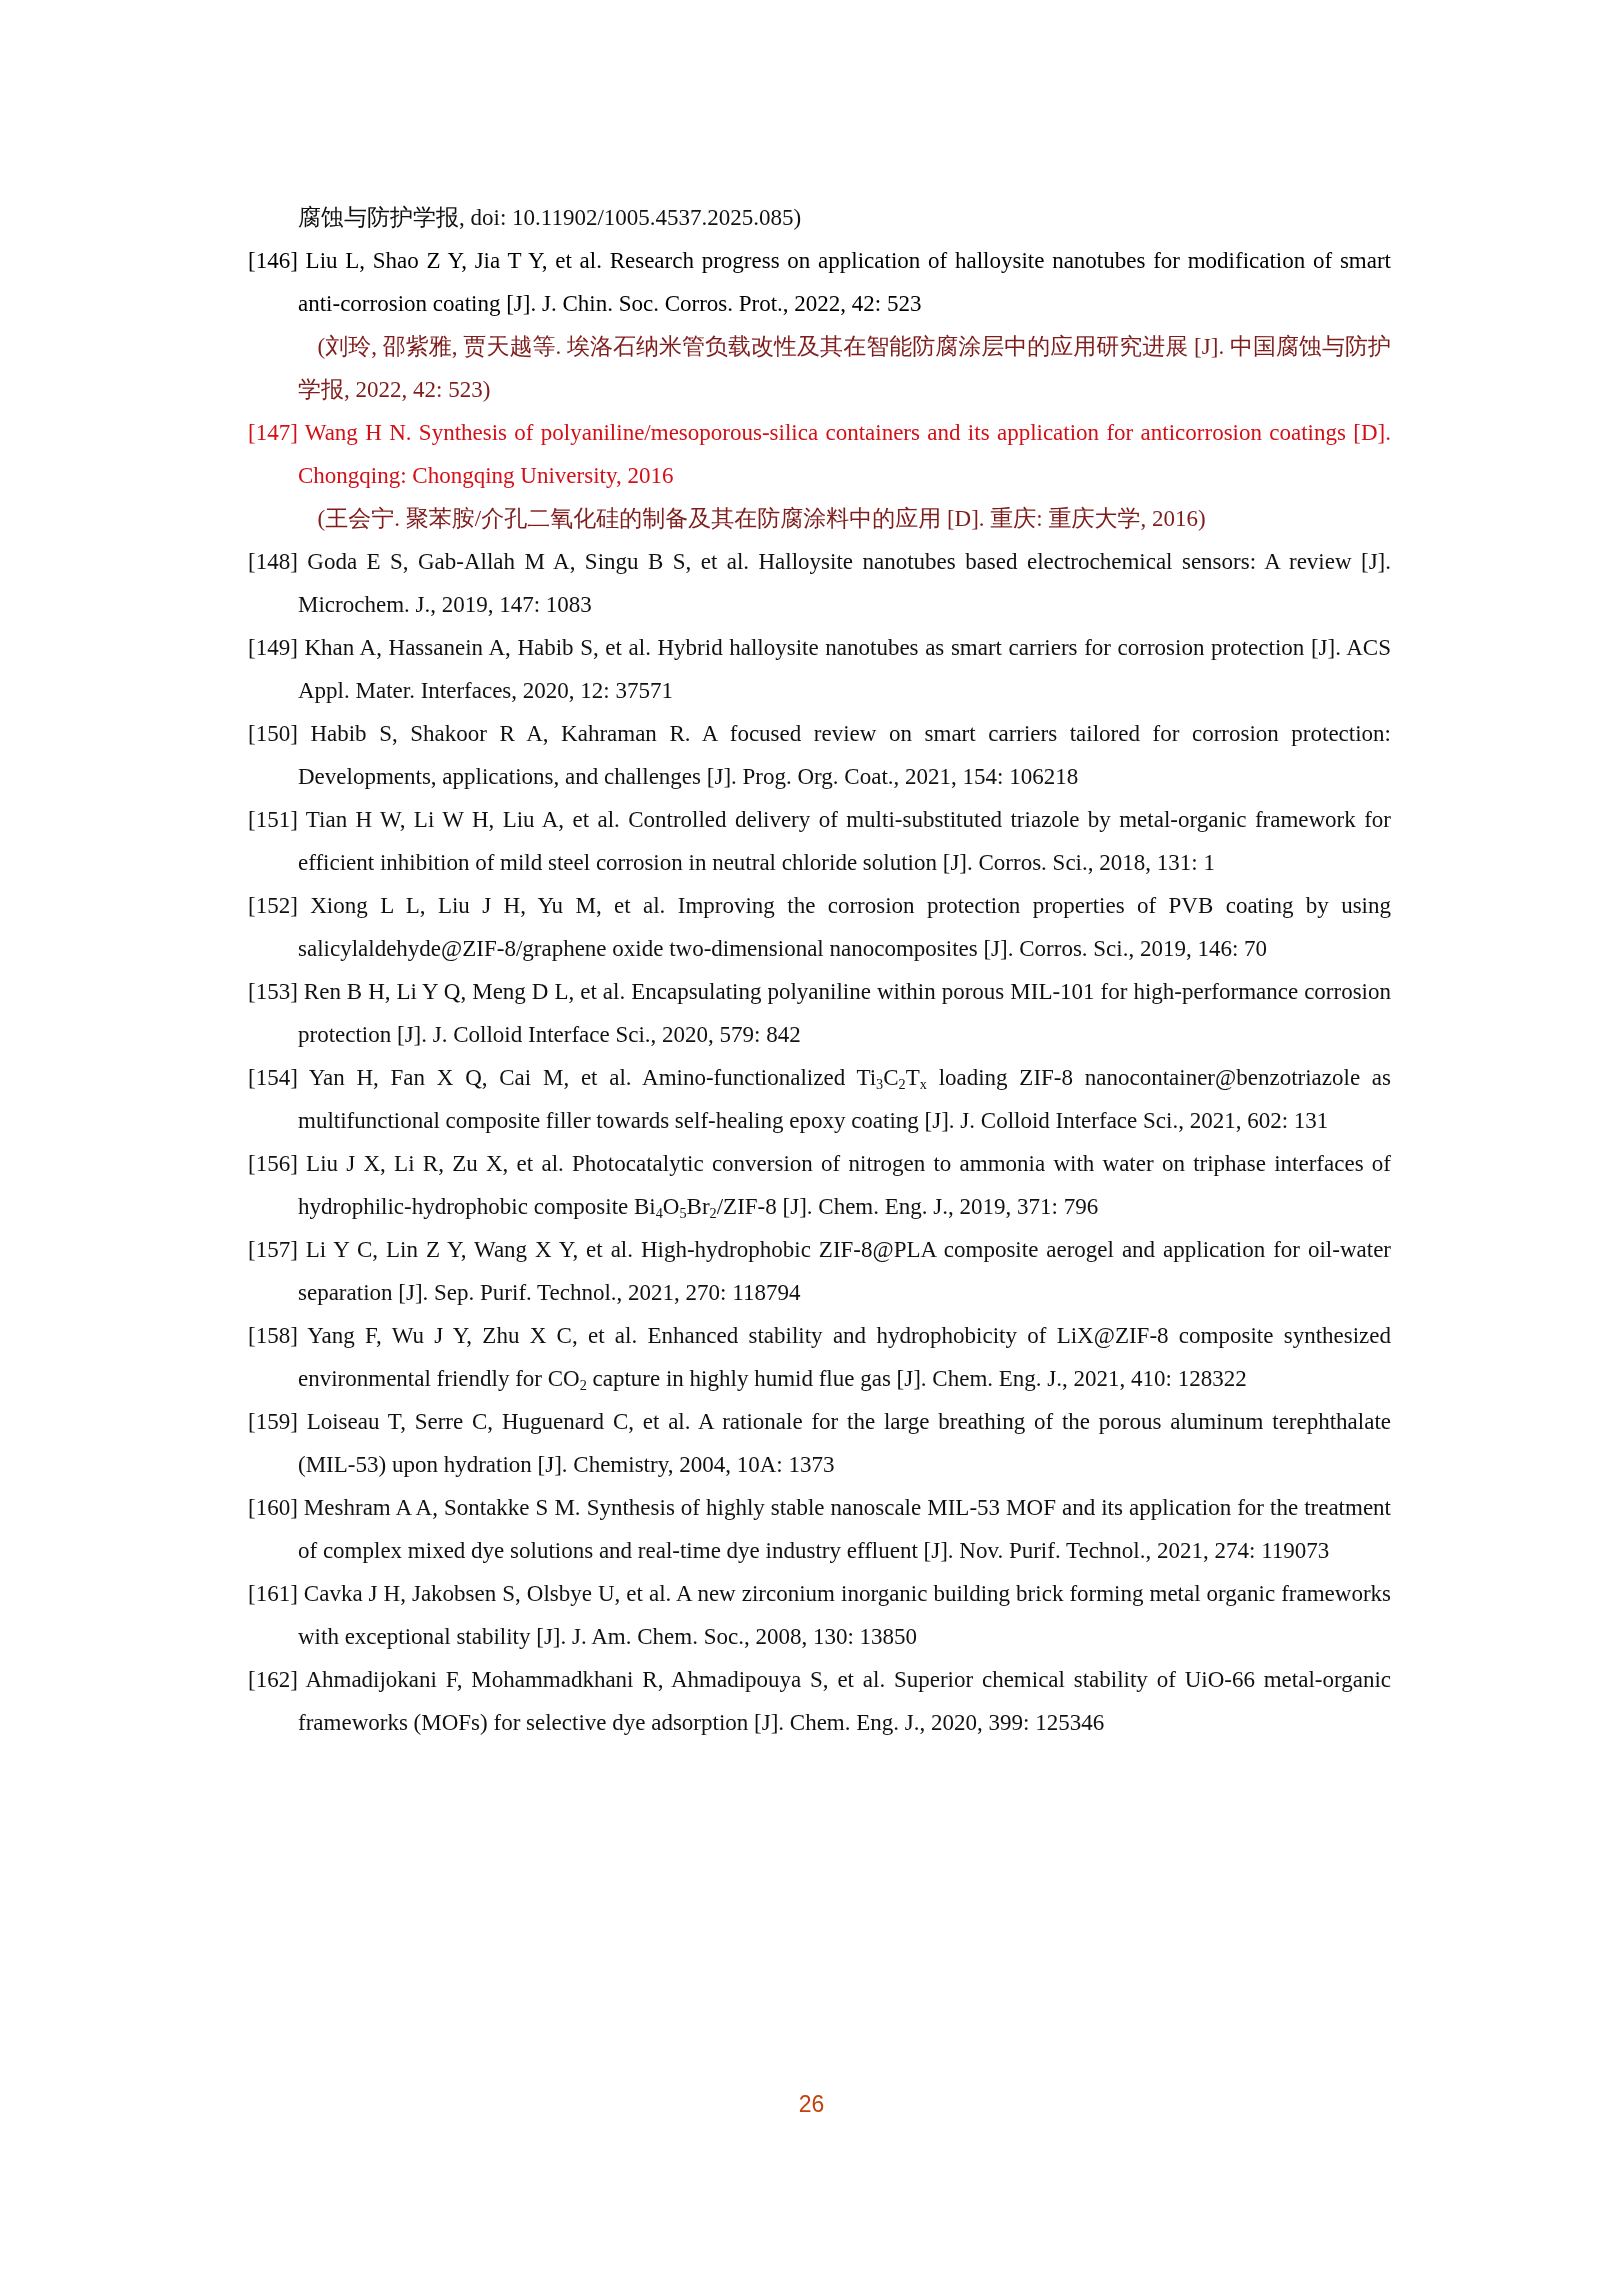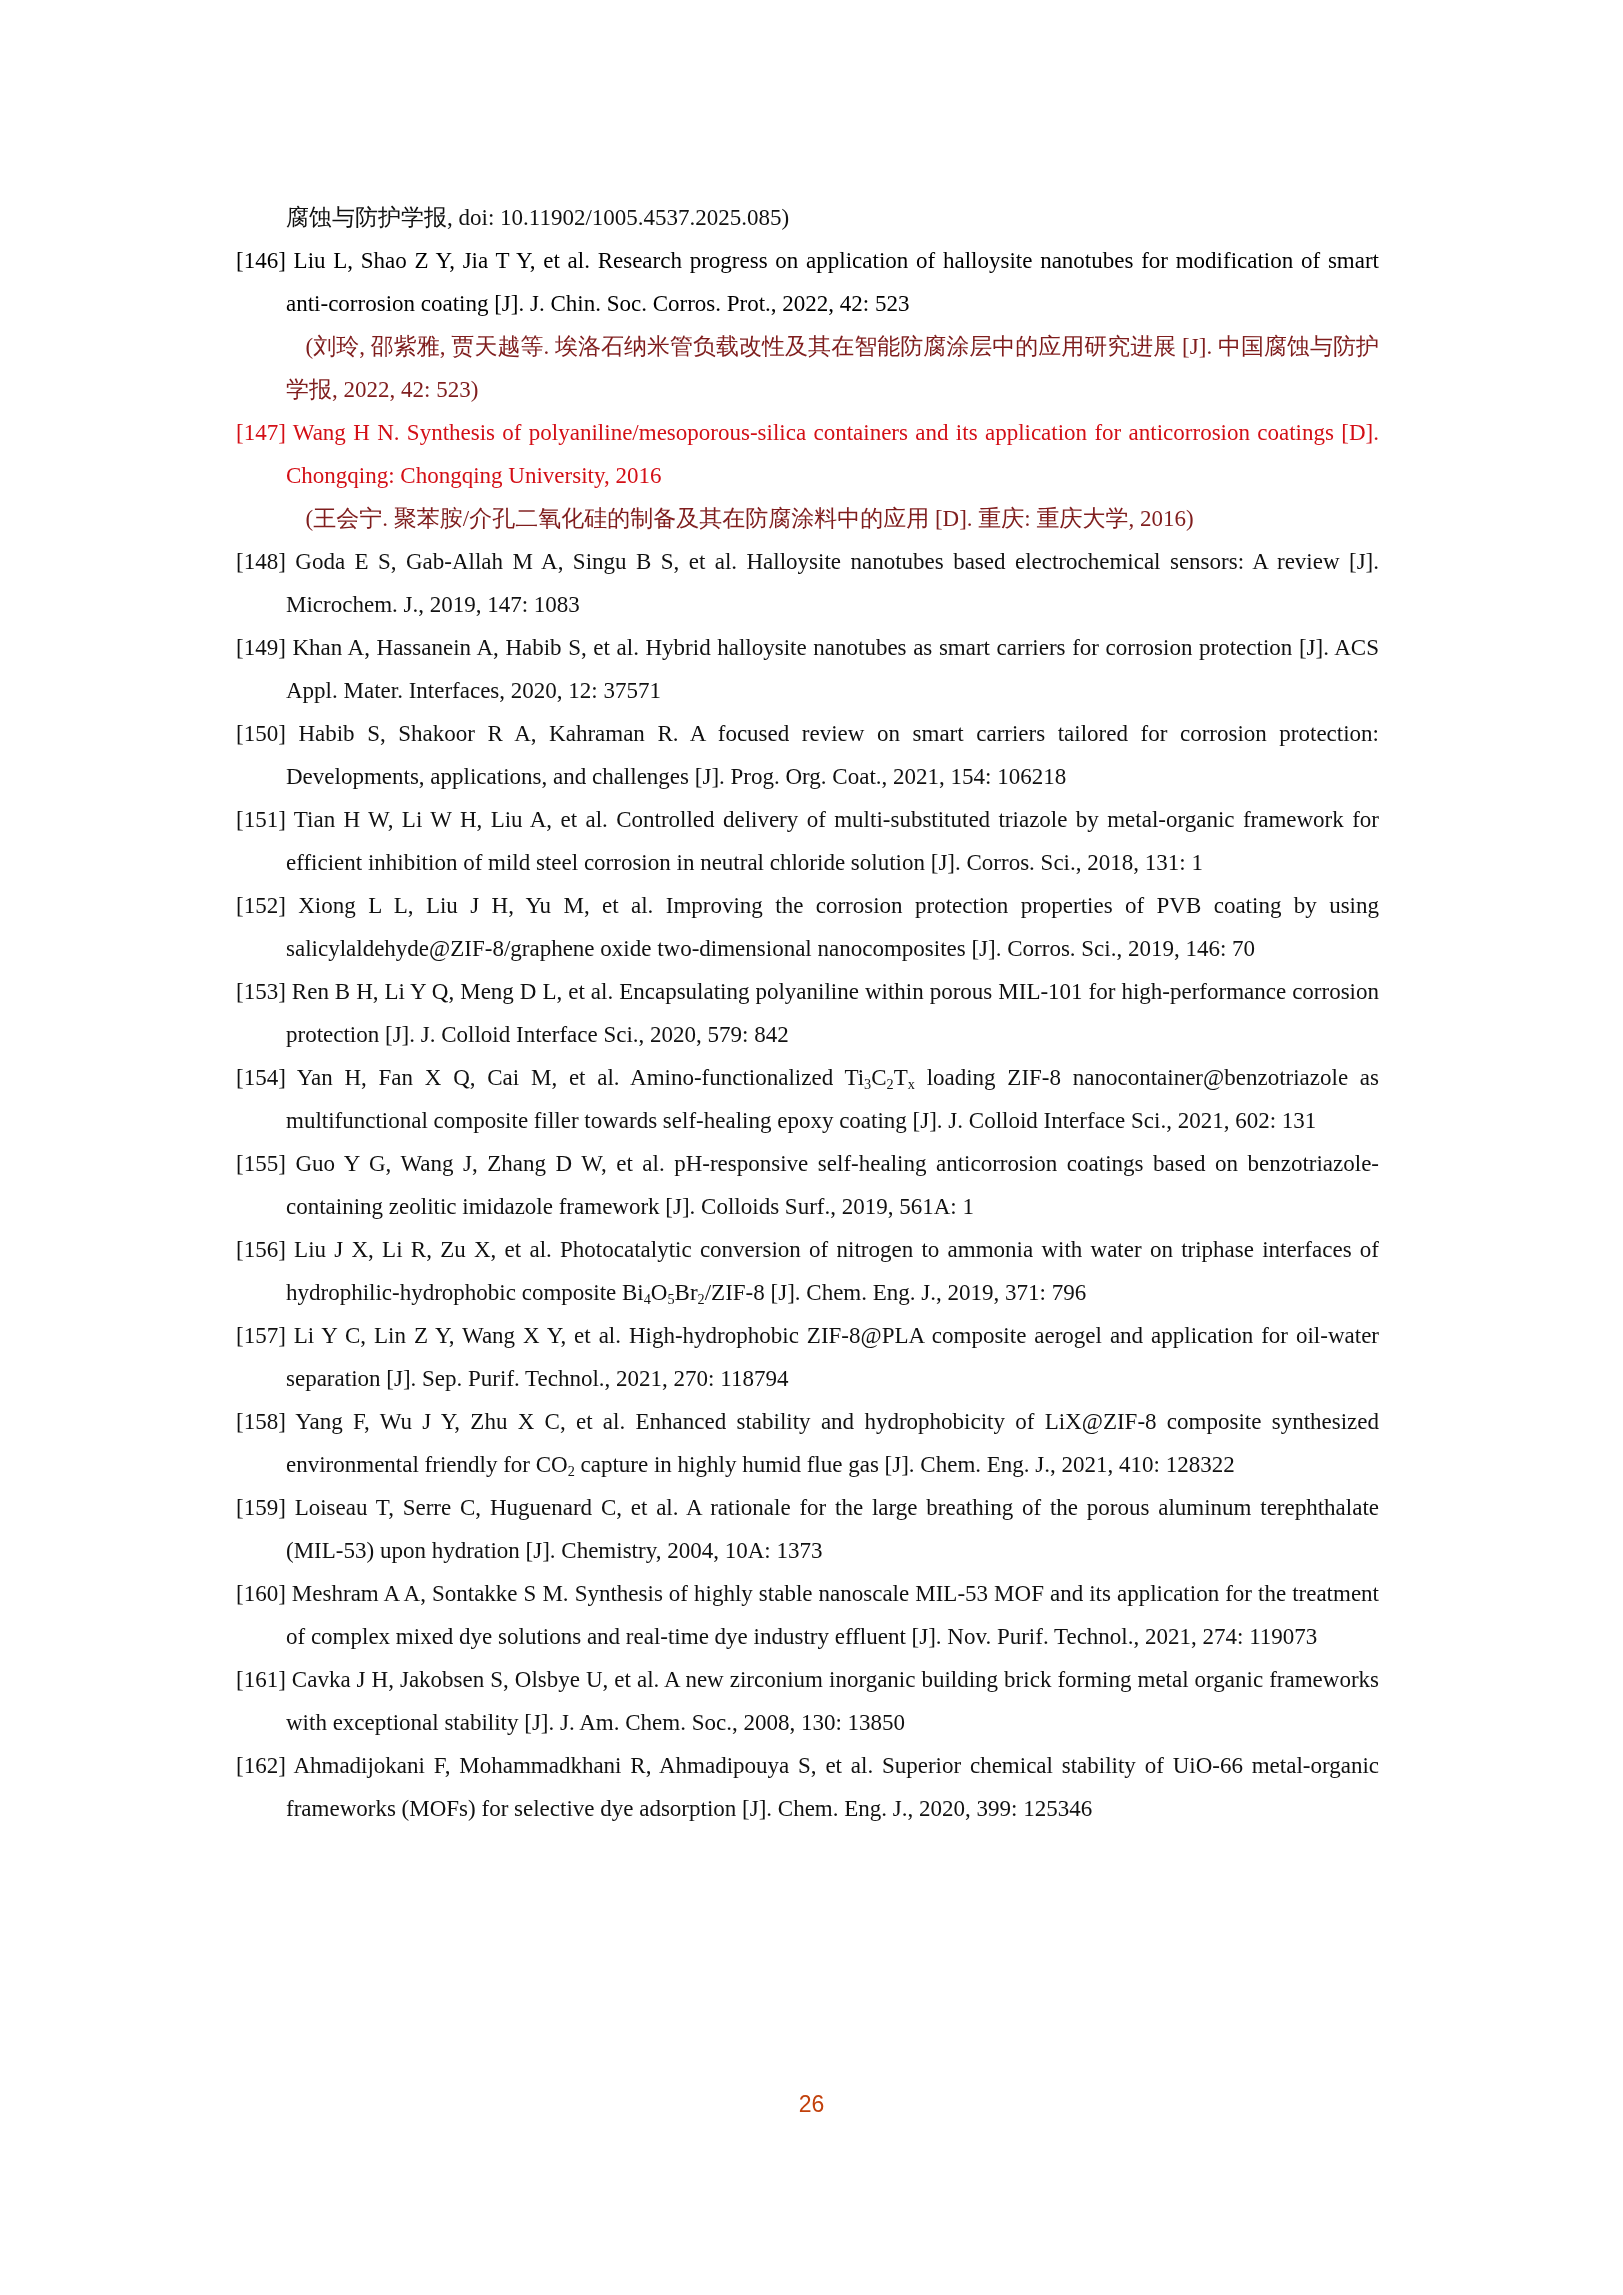--- a/index.html
+++ b/index.html
@@ -1,21 +1,21 @@
 <!DOCTYPE html>
 <html style="font-size:10.5px"><head>
 <meta charset="utf-8">
 <style>
   html, body { margin: 0; padding: 0; background: #ffffff; }
   body { width: 1623px; height: 2295px; position: relative; overflow: hidden; }
   .page {
     position: absolute; left: 0; top: 0; width: 1623px; height: 2295px; background: #fff;
   }
   .content {
-    position: absolute; left: 236px; top: 196px; width: 1143px;
+    position: absolute; left: 248px; top: 196px; width: 1143px;
     font-family: "Liberation Serif", "DejaVu Serif", serif;
     font-size: 23px; line-height: 43px; color: #111;
   }
   .ref {
     text-align: justify;
     text-align-last: left;
     padding-left: 50px;
     text-indent: -50px;
   }
   .ref.red { color: #d40f16; }
@@ -81,24 +81,20 @@
     <div class="ref">
       <span>[153]</span>
       <span>Ren B H, Li Y Q, Meng D L, et al. Encapsulating polyaniline within porous MIL-101 for high-performance corrosion protection [J]. J. Colloid Interface Sci., 2020, 579: 842</span>
     </div>
 
     <div class="ref">
       <span>[154]</span>
       <span><span>Yan H, Fan X Q, Cai M, et al. Amino-functionalized Ti</span><sub>3</sub><span>C</span><sub>2</sub><span>T</span><sub>x</sub><span> loading ZIF-8 nanocontainer@benzotriazole as multifunctional composite filler towards self-healing epoxy coating [J]. J. Colloid Interface Sci., 2021, 602: 131</span></span>
     </div>
 
-    <div class="ref">
-      <span>[155]</span>
-      <span>Guo Y G, Wang J, Zhang D W, et al. pH-responsive self-healing anticorrosion coatings based on benzotriazole-containing zeolitic imidazole framework [J]. Colloids Surf., 2019, 561A: 1</span>
-    </div>
 
     <div class="ref">
       <span>[156]</span>
       <span><span>Liu J X, Li R, Zu X, et al. Photocatalytic conversion of nitrogen to ammonia with water on triphase interfaces of hydrophilic-hydrophobic composite Bi</span><sub>4</sub><span>O</span><sub>5</sub><span>Br</span><sub>2</sub><span>/ZIF-8 [J]. Chem. Eng. J., 2019, 371: 796</span></span>
     </div>
 
     <div class="ref">
       <span>[157]</span>
       <span>Li Y C, Lin Z Y, Wang X Y, et al. High-hydrophobic ZIF-8@PLA composite aerogel and application for oil-water separation [J]. Sep. Purif. Technol., 2021, 270: 118794</span>
     </div>

